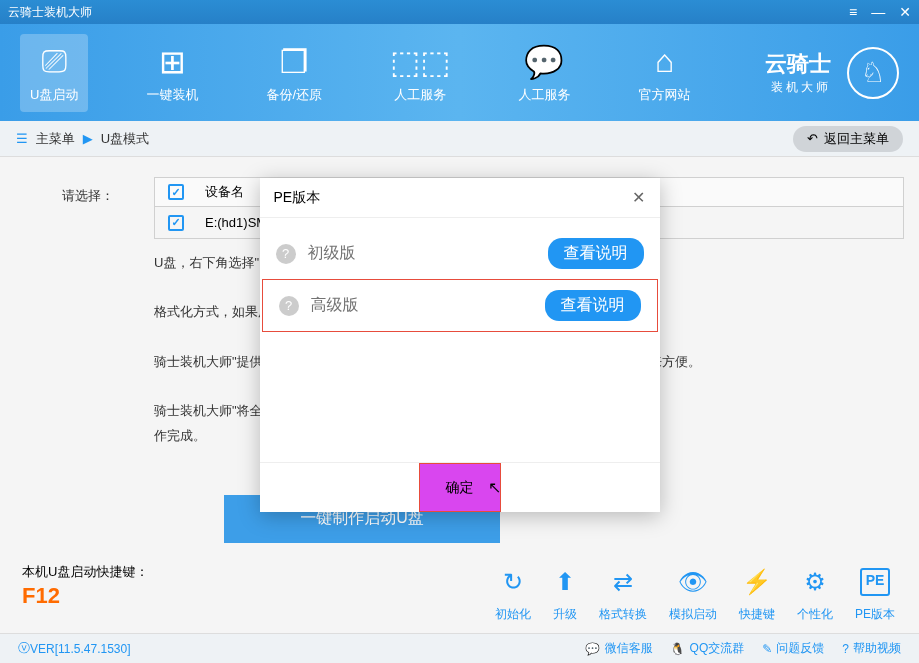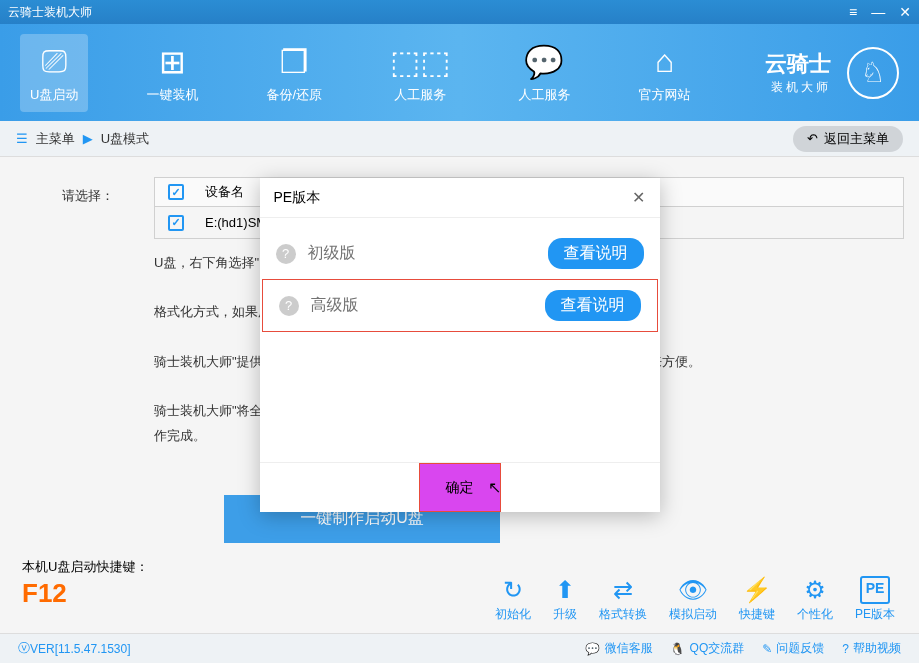--- a/index.html
+++ b/index.html
@@ -33,26 +33,26 @@
     .th-name { flex: 1; padding-left: 8px; font-size: 13px; }
     .checkbox { width: 16px; height: 16px; border: 2px solid #2196f3; border-radius: 2px; display: inline-flex; align-items: center; justify-content: center; color: #2196f3; font-size: 11px; font-weight: bold; }
     
     .instructions { margin-left: 130px; margin-top: 12px; width: 750px; font-size: 13px; color: #333; line-height: 1.9; }
     .instructions p { margin-bottom: 0; }
     
     .main-btn { width: 276px; height: 48px; background: #3d9ee8; color: #fff; border: none; font-size: 16px; margin-left: 200px; margin-top: 46px; cursor: pointer; }
     .custom-link { color: #2196f3; font-size: 13px; margin-left: 18px; cursor: pointer; }
     
     .shortcut { position: absolute; bottom: 54px; left: 22px; font-size: 13px; }
-    .shortcut-key { color: #ff6b00; font-size: 26px; font-weight: bold; margin-top: 2px; }
+    .shortcut-key { color: #ff6b00; font-size: 22px; font-weight: bold; margin-top: 2px; }
     
     .bottom-tools { position: absolute; bottom: 40px; right: 24px; display: flex; gap: 22px; }
     .tool { display: flex; flex-direction: column; align-items: center; color: #2196f3; cursor: pointer; }
     .tool .icon { font-size: 24px; height: 28px; }
-    .tool .label { font-size: 12px; margin-top: 2px; }
+    .tool .label { font-size: 12px; margin-top: 10px; }
     
     .statusbar { position: absolute; bottom: 0; left: 0; right: 0; height: 30px; background: #eef2f5; border-top: 1px solid #ddd; display: flex; align-items: center; padding: 0 18px; font-size: 12px; color: #2196f3; }
     .statusbar-right { margin-left: auto; display: flex; gap: 18px; }
     .statusbar-right span { display: flex; align-items: center; gap: 4px; cursor: pointer; }
     
     .modal-overlay { position: absolute; top: 156px; left: 0; right: 0; bottom: 30px; display: flex; justify-content: center; align-items: flex-start; padding-top: 22px; }
     .modal { width: 400px; background: #fff; box-shadow: 0 4px 20px rgba(0,0,0,0.25); }
     .modal-header { display: flex; align-items: center; padding: 10px 14px; border-bottom: 1px solid #eee; font-size: 14px; }
     .modal-close { margin-left: auto; cursor: pointer; font-size: 16px; color: #666; }
     .modal-body { padding: 10px 0; }

